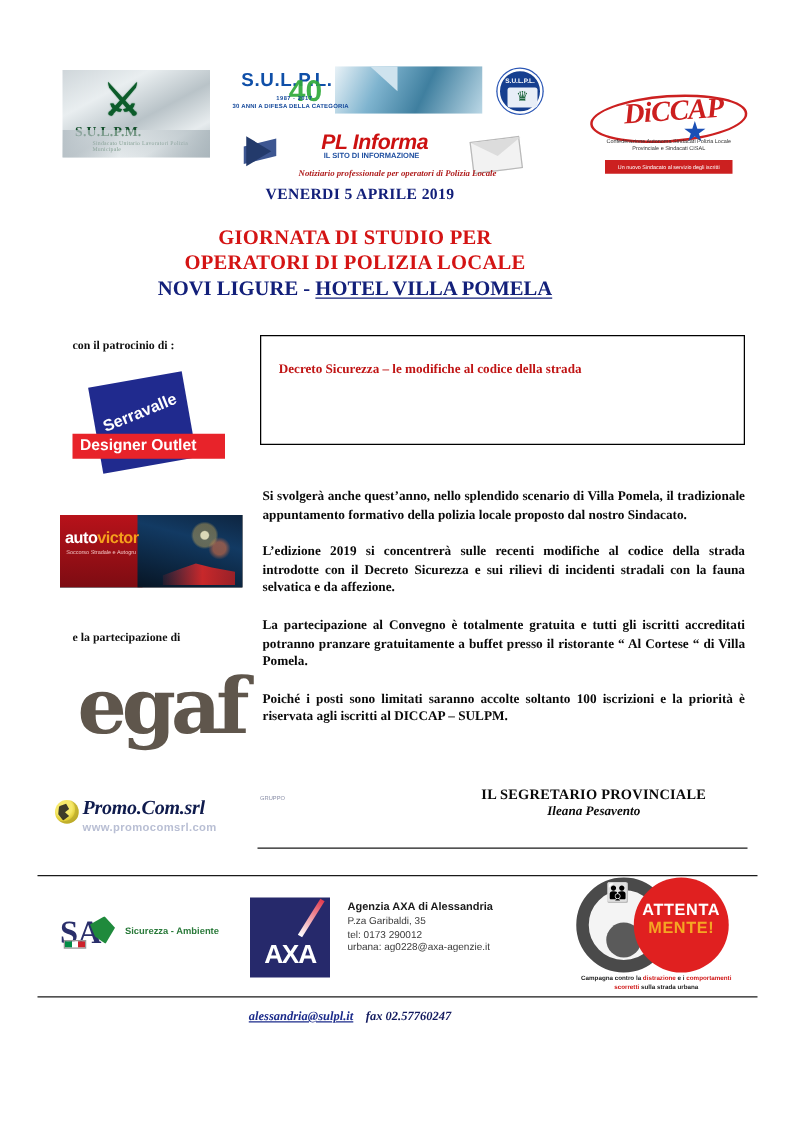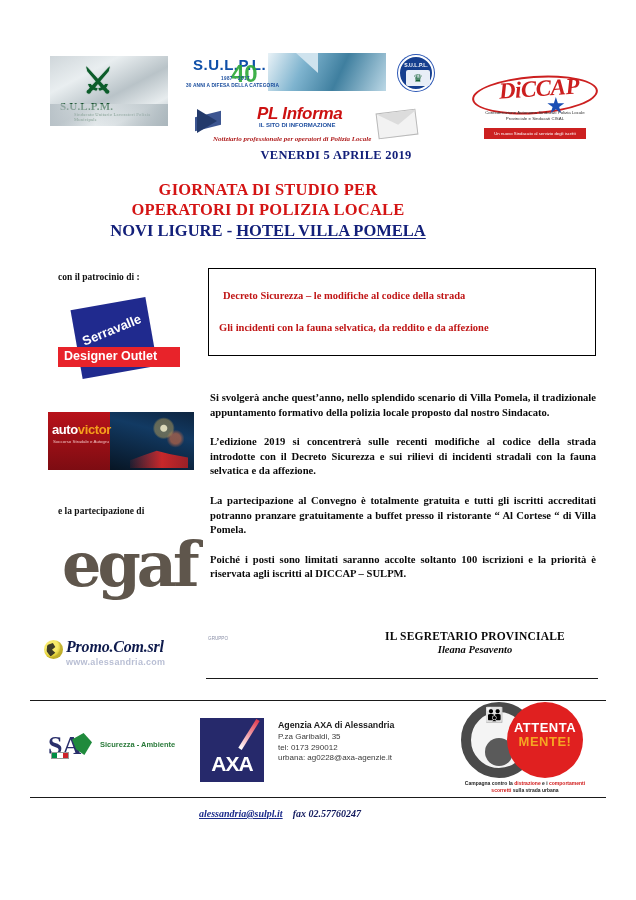--- a/index.html
+++ b/index.html
@@ -116,21 +116,21 @@
   .logo-plinforma .envelope {
     position:absolute; right:4px; top:8px; width:40px; height:26px;
     background:#f2f2f2; border:1px solid #b9b9b9; transform:rotate(-7deg);
   }
   .logo-plinforma .envelope:after {
     content:""; position:absolute; left:0; top:0; width:0; height:0;
     border-left:20px solid transparent; border-right:20px solid transparent;
     border-top:13px solid #dcdcdc;
   }
   .logo-plinforma .tagline {
-    position:absolute; left:20px; top:32px; width:210px; 
+    position:absolute; left:20px; top:32px; width:210px; text-align:center;
     color:#b02020; font-size:7px; font-style:italic; font-weight:bold;
     font-family:"Liberation Serif", serif;
   }
 
   .logo-diccap { position:absolute; left:468px; top:30px; width:134px; height:95px; }
   .logo-diccap .oval {
     position:absolute; left:4px; top:22px; width:126px; height:38px;
     border:2px solid #cc2020; border-radius:50%/50%;
     transform:rotate(-4deg);
   }
@@ -150,24 +150,24 @@
   }
   .logo-diccap .dbar {
     position:absolute; left:16px; top:74px; width:102px; height:11px;
     background:#cc2020; color:#fff; font-size:4.3px; line-height:11px;
     text-align:center; font-family:"Liberation Sans", sans-serif;
   }
 
   
   .date-line {
     position:absolute; left:0; top:148px; width:576px; text-align:center;
-    color:#13207a; font-size:12.5px; font-weight:bold; letter-spacing:.3px;margin-left:48px;
+    color:#13207a; font-size:12.5px; font-weight:bold; letter-spacing:.3px;
   }
   .title-block {
-    position:absolute; left:0; top:180px; width:536px; text-align:center;
+    position:absolute; left:16px; top:180px; width:536px; text-align:center;
   }
   .title-block .t1, .title-block .t2 {
     color:#d41414; font-size:16.5px; font-weight:bold; line-height:20px;
     letter-spacing:.2px;
   }
   .title-block .t3 {
     color:#13207a; font-size:16.5px; font-weight:bold; line-height:22px;
   }
   .title-block .t3 .hotel {
     color:#13207a; text-decoration:underline; text-underline-offset:2px;
@@ -458,26 +458,25 @@
     <div class="av-sub">Soccorso Stradale e Autogru</div>
   </div>
 
   <div class="partecip-label">e la partecipazione di</div>
   <div class="logo-egaf">egaf</div>
 
   <div class="logo-promo">
     <div class="globe"></div>
     <div class="ptag">GRUPPO</div>
     <div class="pname">Promo.Com.srl</div>
-    <div class="purl">www.alessandria.com</div>
+    <div class="purl">www.promocomsrl.com</div>
   </div>
 
   <div class="topic-box">
     <div class="topic t-a">Decreto Sicurezza – le modifiche al codice della strada</div>
-    <div class="topic t-b">Gli incidenti con la fauna selvatica, da reddito e da affezione</div>
   </div>
 
   <div class="body-col">
     <p>Si svolgerà anche quest’anno, nello splendido scenario di Villa Pomela, il tradizionale appuntamento formativo della polizia locale proposto dal nostro Sindacato.</p>
     <p>L’edizione 2019 si concentrerà sulle recenti modifiche al codice della strada introdotte con il Decreto Sicurezza e sui rilievi di incidenti stradali con la fauna selvatica e da affezione.</p>
     <p>La partecipazione al Convegno è totalmente gratuita e tutti gli iscritti accreditati potranno pranzare gratuitamente a buffet presso il ristorante “ Al Cortese “ di Villa Pomela.</p>
     <p>Poiché i posti sono limitati saranno accolte soltanto 100 iscrizioni e la priorità è riservata agli iscritti al DICCAP – SULPM.</p>
   </div>
 
   <div class="sign-block">

